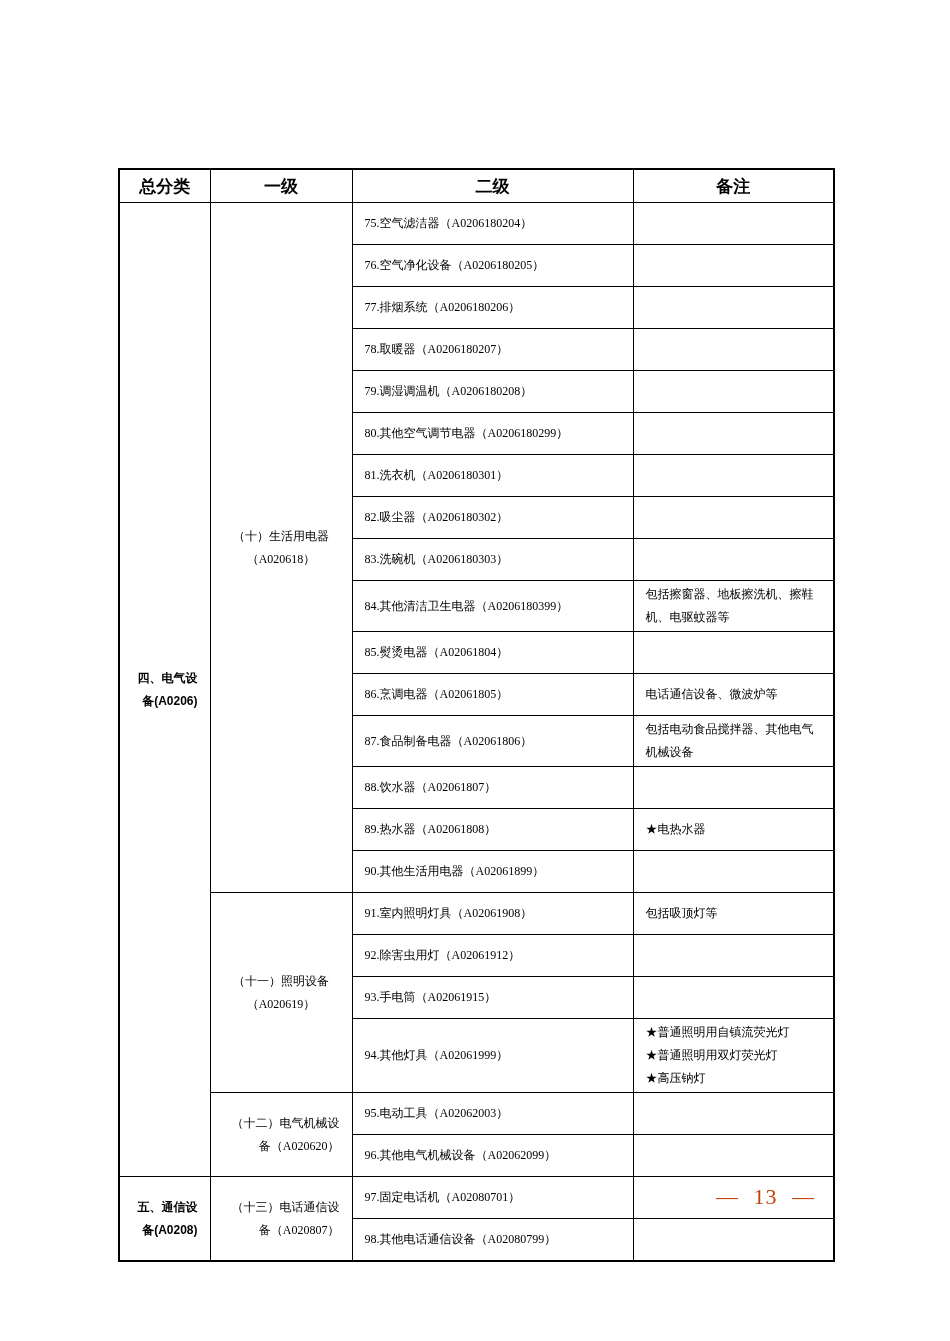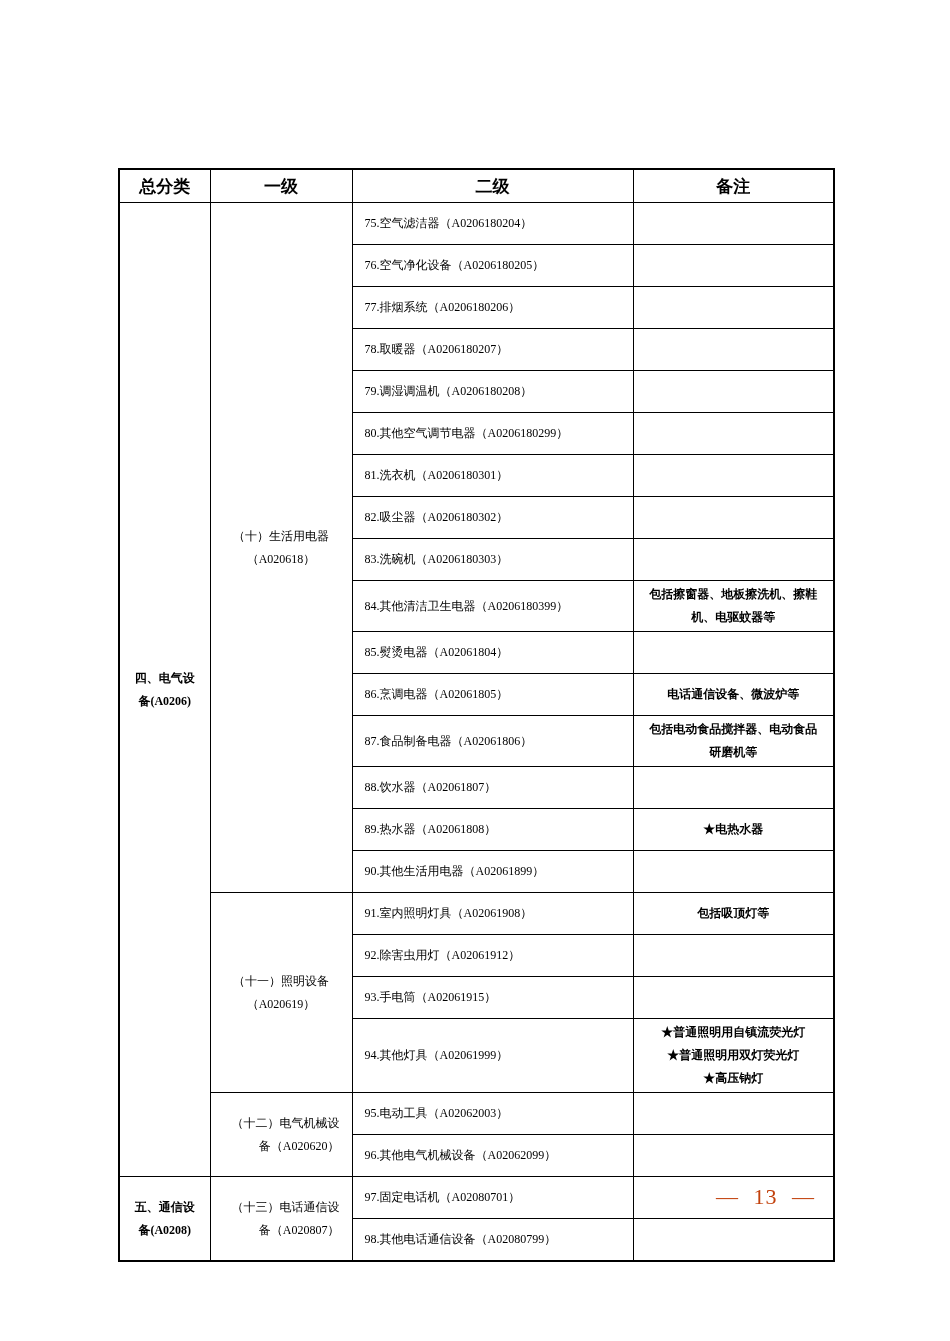--- a/index.html
+++ b/index.html
@@ -40,39 +40,38 @@
     text-align: center;
     padding: 0 2px;
   }
   table.cls-table td {
     height: 37px;
     font-size: 12px;
     line-height: 23px;
     padding: 2px 12px;
   }
   td.cat {
-    font-family: Liberation Serif, serif;
+    font-family: Liberation Sans, sans-serif;
     font-weight: bold;
-    text-align: center;
+    text-align: right;
     padding: 2px 3px;
   }
   td.lv1 {
     text-align: center;
     padding: 2px 4px;
   }
   td.lv1-left {
     text-align: right;
   }
   td.lv2 {
     text-align: left;
   }
   td.rmk {
-    text-align: center;
+    text-align: left;
     white-space: pre-line;
-    font-weight: bold;
   }
   .page-number {
     position: absolute;
     left: 716px;
     top: 1184px;
     font-size: 22px;
     letter-spacing: 1px;
     word-spacing: 8px;
     color: #c2410c;
     font-family: "Liberation Serif", "DejaVu Serif", serif;
@@ -143,21 +142,21 @@
         <tr>
           <td class="lv2">85.熨烫电器（A02061804）</td>
           <td class="rmk"></td>
         </tr>
         <tr>
           <td class="lv2">86.烹调电器（A02061805）</td>
           <td class="rmk">电话通信设备、微波炉等</td>
         </tr>
         <tr>
           <td class="lv2">87.食品制备电器（A02061806）</td>
-          <td class="rmk">包括电动食品搅拌器、电动食品研磨机等</td>
+          <td class="rmk">包括电动食品搅拌器、其他电气机械设备</td>
         </tr>
         <tr>
           <td class="lv2">88.饮水器（A02061807）</td>
           <td class="rmk"></td>
         </tr>
         <tr>
           <td class="lv2">89.热水器（A02061808）</td>
           <td class="rmk">★电热水器</td>
         </tr>
         <tr>

